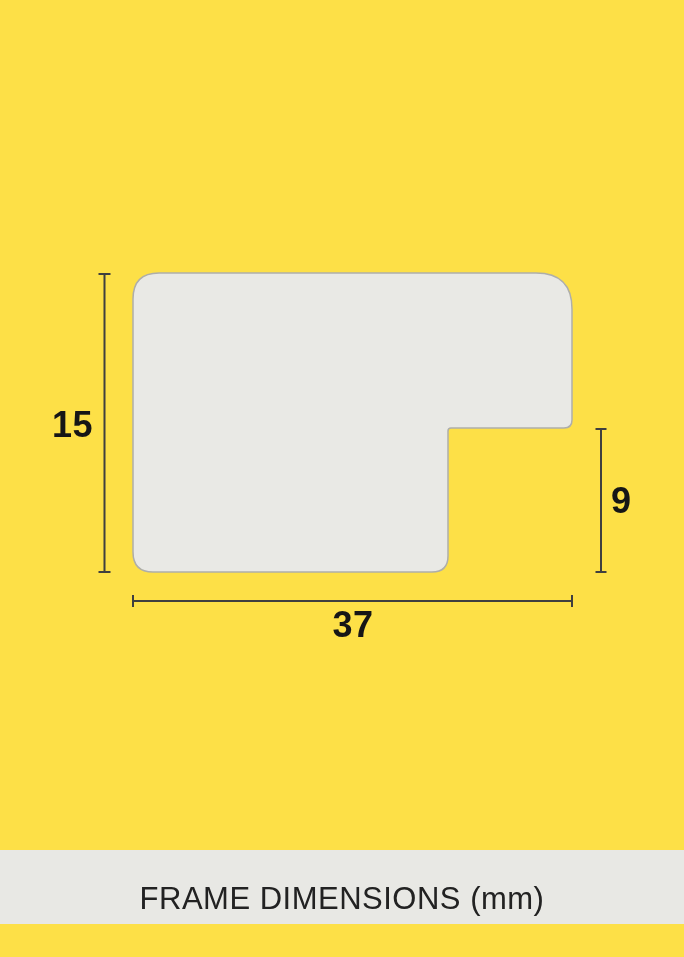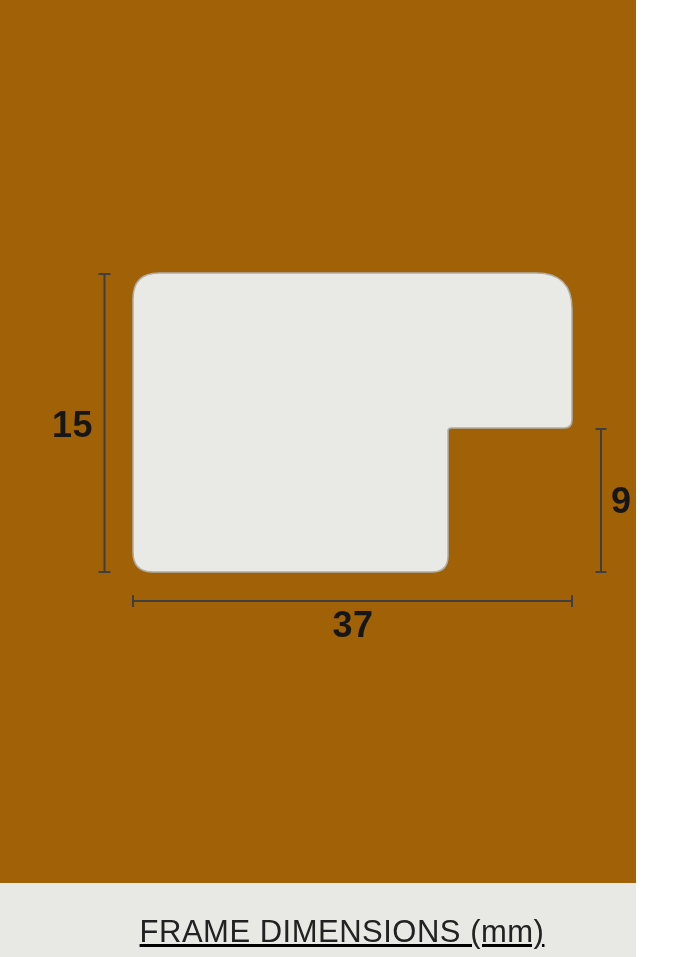--- a/index.html
+++ b/index.html
@@ -3,23 +3,23 @@
 <meta charset="utf-8">
 <style>
   html, body {
     margin: 0;
     padding: 0;
     background: #ffffff;
     font-family: "Liberation Sans", sans-serif;
   }
   .canvas {
     position: relative;
-    width: 636px;
+    width: 684px;
     height: 957px;
-    background: #a16207;
+    background: #fde047;
     overflow: hidden;
   }
   .diagram {
     position: absolute;
     left: 0;
     top: 0;
     width: 684px;
     height: 720px;
     display: block;
   }
@@ -44,29 +44,28 @@
   }
   .dim-label.width {
     left: 293px;
     top: 607px;
     width: 120px;
     text-align: center;
   }
   .footer {
     position: absolute;
     left: 0;
-    top: 883px;
+    top: 850px;
     width: 684px;
     height: 74px;
     display: flex;
     align-items: center;
     justify-content: center;
     padding-top: 24px;
     box-sizing: border-box;
-    text-decoration: underline;
   }
   .footer-title {
     font-size: 31px;
     font-weight: 400;
     letter-spacing: 0.5px;
     white-space: nowrap;
   }
 </style>
 </head>
 <body>

